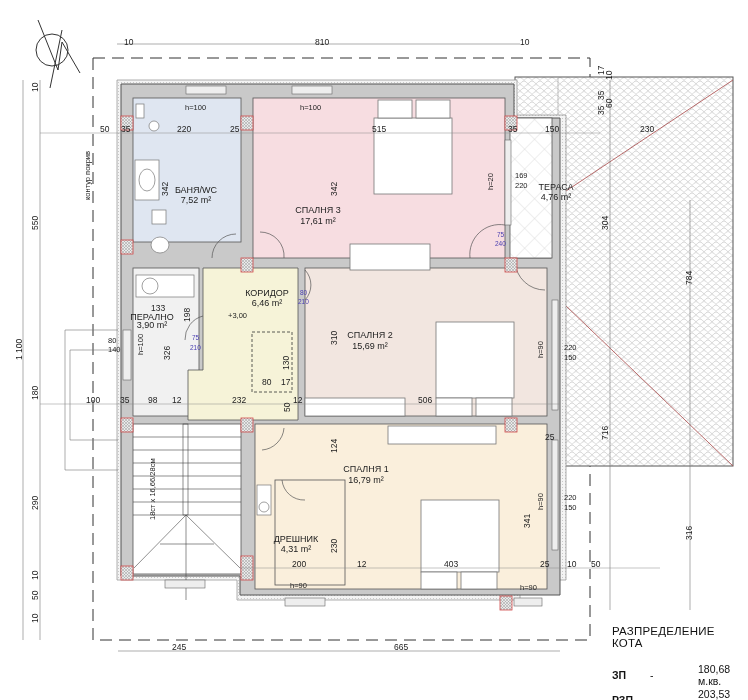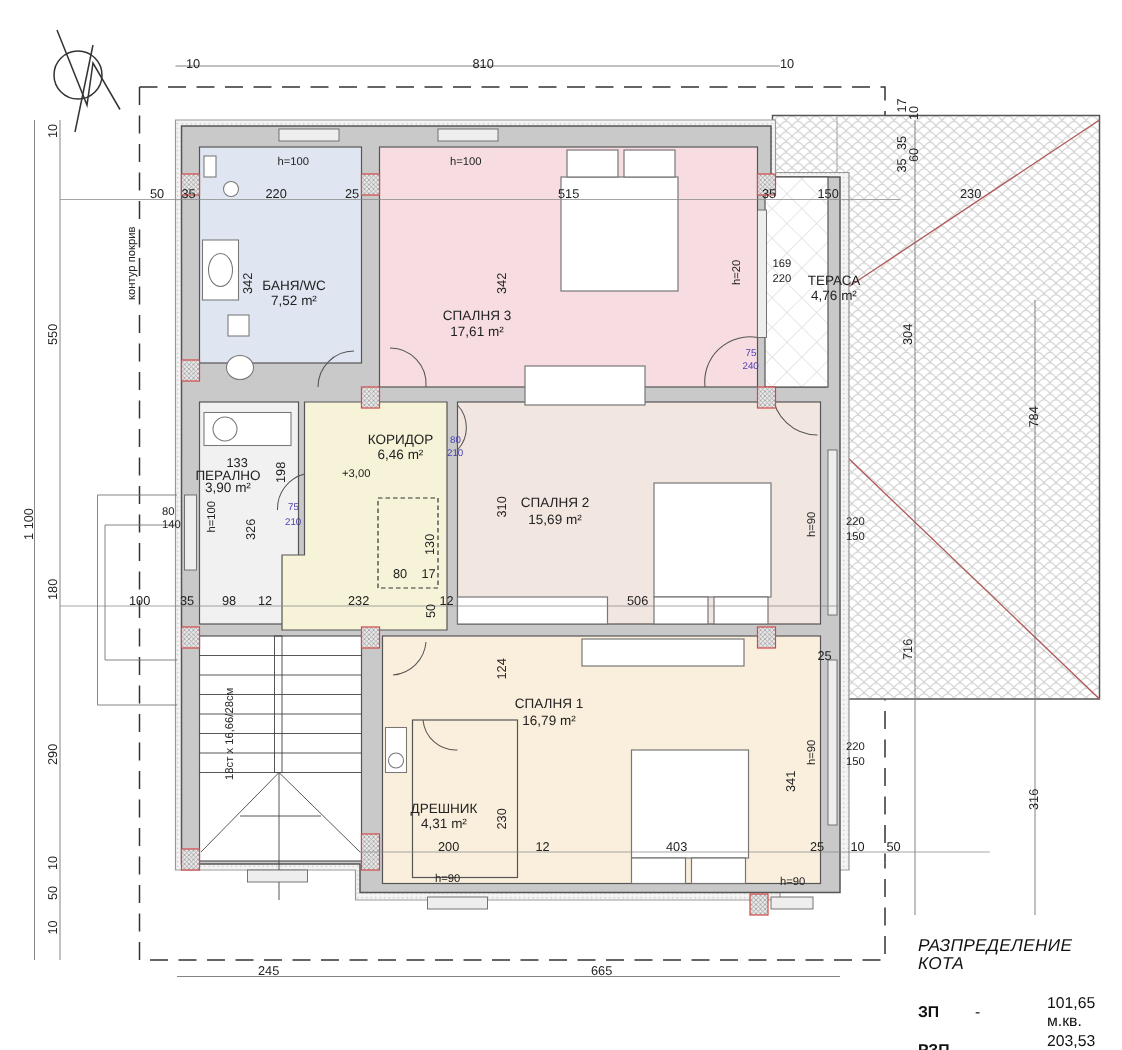--- a/index.html
+++ b/index.html
@@ -4,21 +4,21 @@
 <style>
   html,body{margin:0;padding:0;background:#ffffff;}
   body{width:748px;height:700px;position:relative;overflow:hidden;font-family:"Liberation Sans",sans-serif;}
   svg{position:absolute;left:0;top:0;}
   .dim{font-family:"Liberation Sans",sans-serif;font-size:8.5px;fill:#222;}
   .dimv{font-family:"Liberation Sans",sans-serif;font-size:8.5px;fill:#222;}
   .room{font-family:"Liberation Sans",sans-serif;font-size:9px;fill:#222;text-anchor:middle;}
   .door{font-family:"Liberation Sans",sans-serif;font-size:6.5px;fill:#4a3fb0;}
   .small{font-family:"Liberation Sans",sans-serif;font-size:7.5px;fill:#222;}
   .legend{position:absolute;left:612px;top:625px;font-family:"Liberation Sans",sans-serif;color:#111;}
-  .legend .title{font-size:11.5px;letter-spacing:0.2px;font-style:italic;}
+  .legend .title{font-size:11.5px;letter-spacing:0.2px;}
   .legend table{border-collapse:collapse;margin-top:14px;font-size:10.5px;}
   .legend td{padding:0 0 1px 0;}
   .legend td.k{width:38px;font-weight:bold;}
   .legend td.d{width:48px;}
 </style>
 </head>
 <body>
 
 <svg width="748" height="700" viewBox="0 0 748 700">
   <defs>
@@ -303,21 +303,21 @@
   </g>
 </svg>
 
 <div class="legend">
   <div class="title">РАЗПРЕДЕЛЕНИЕ КОТА</div>
   <table>
     <tbody>
         <tr>
       <td class="k">ЗП</td>
       <td class="d">-</td>
-      <td>101,65 м.кв.</td>
+      <td>180,68 м.кв.</td>
     </tr>
     <tr>
       <td class="k">РЗП</td>
       <td class="d">-</td>
       <td>203,53 м.кв.</td>
     </tr>
   </tbody>
     </table>
 </div>
 

